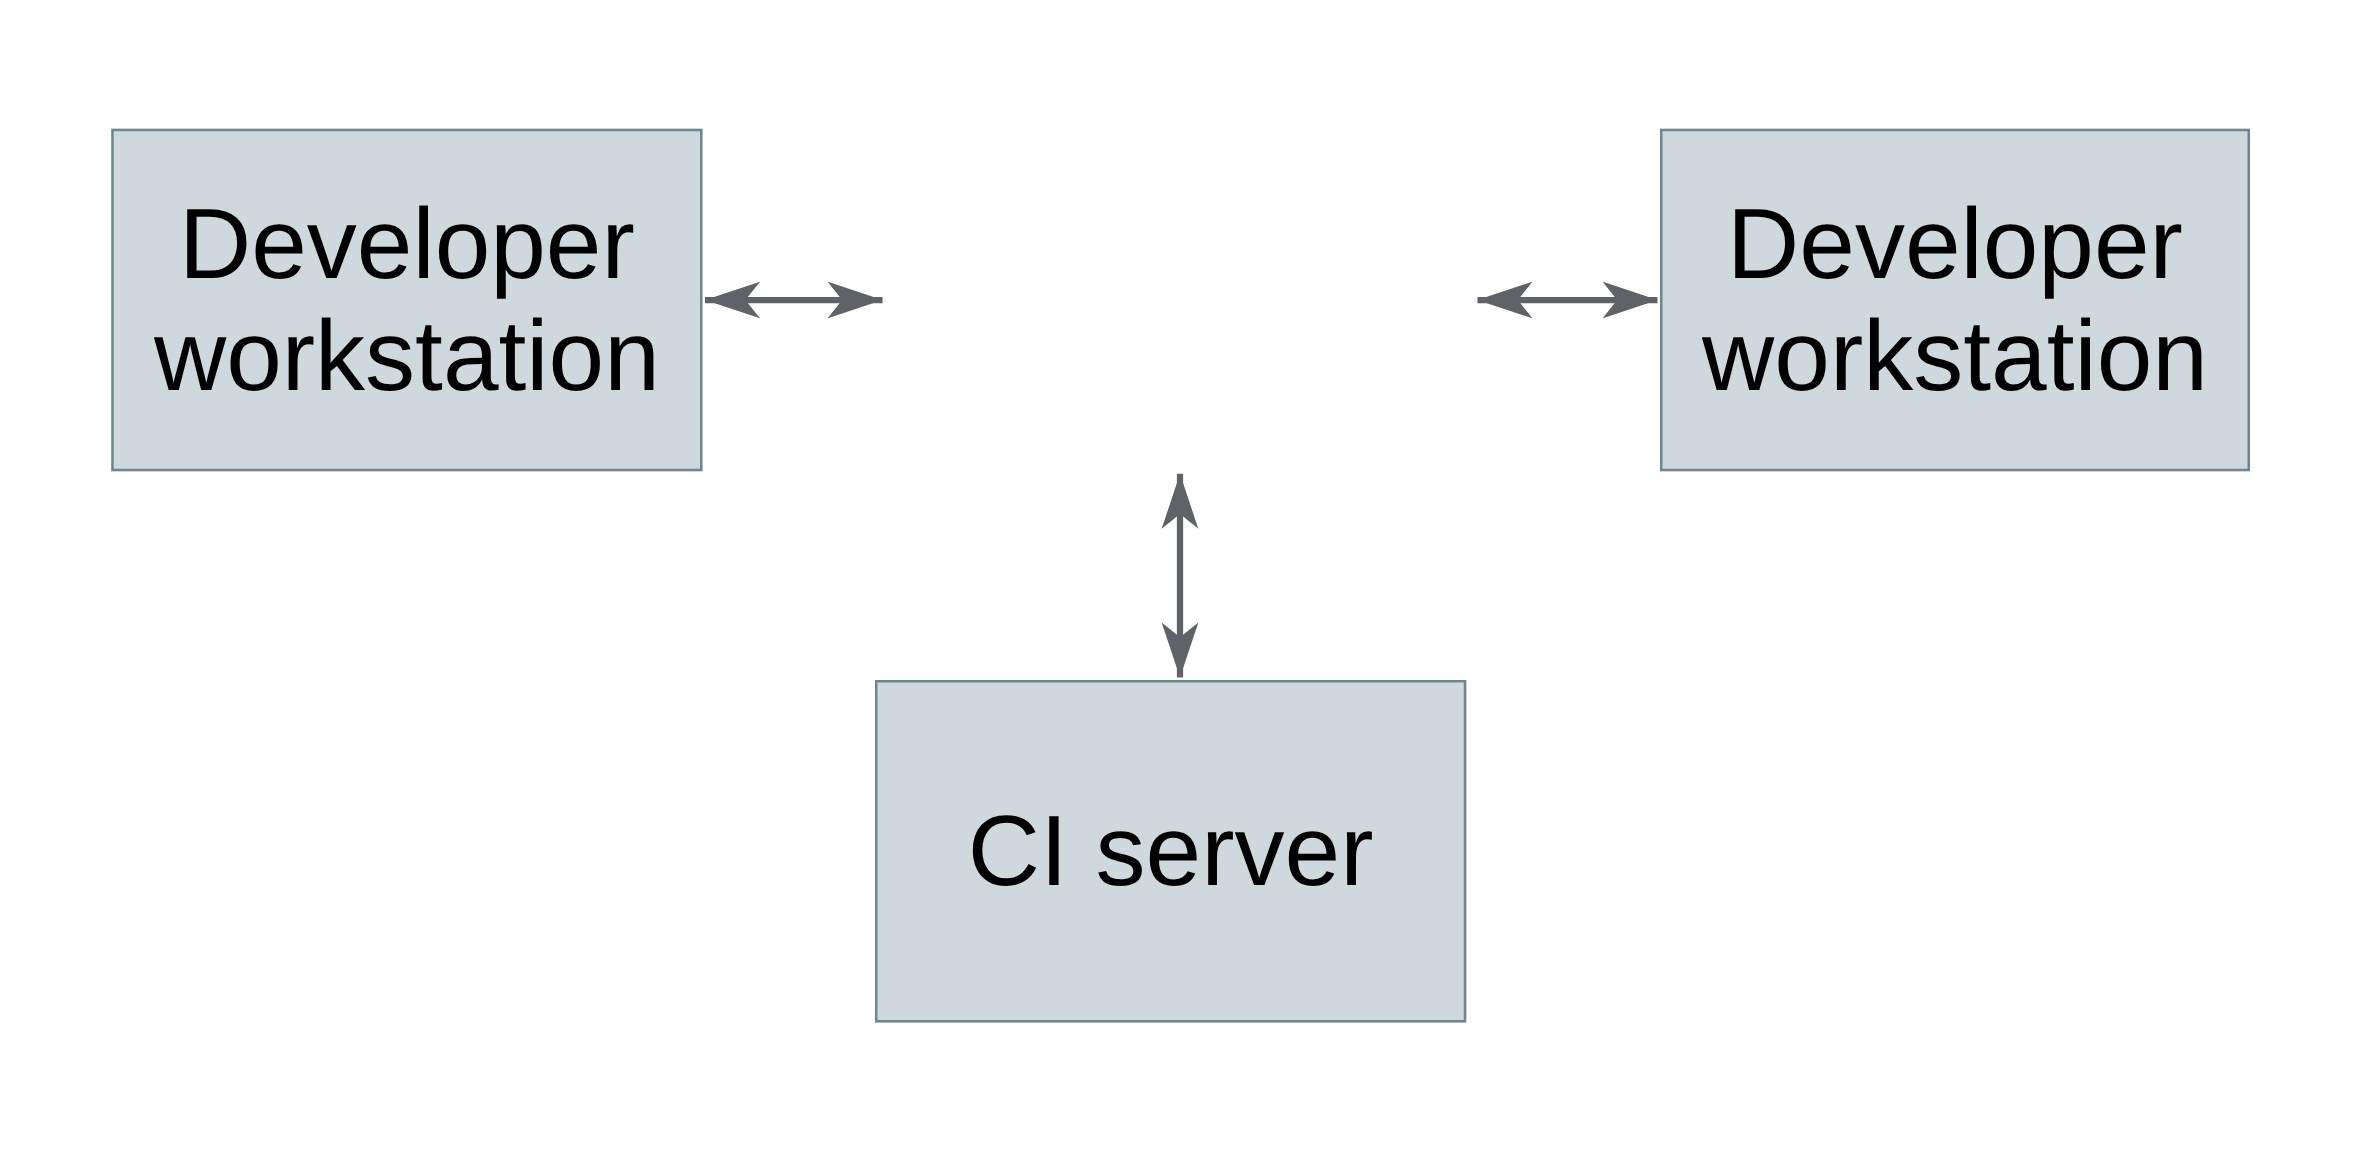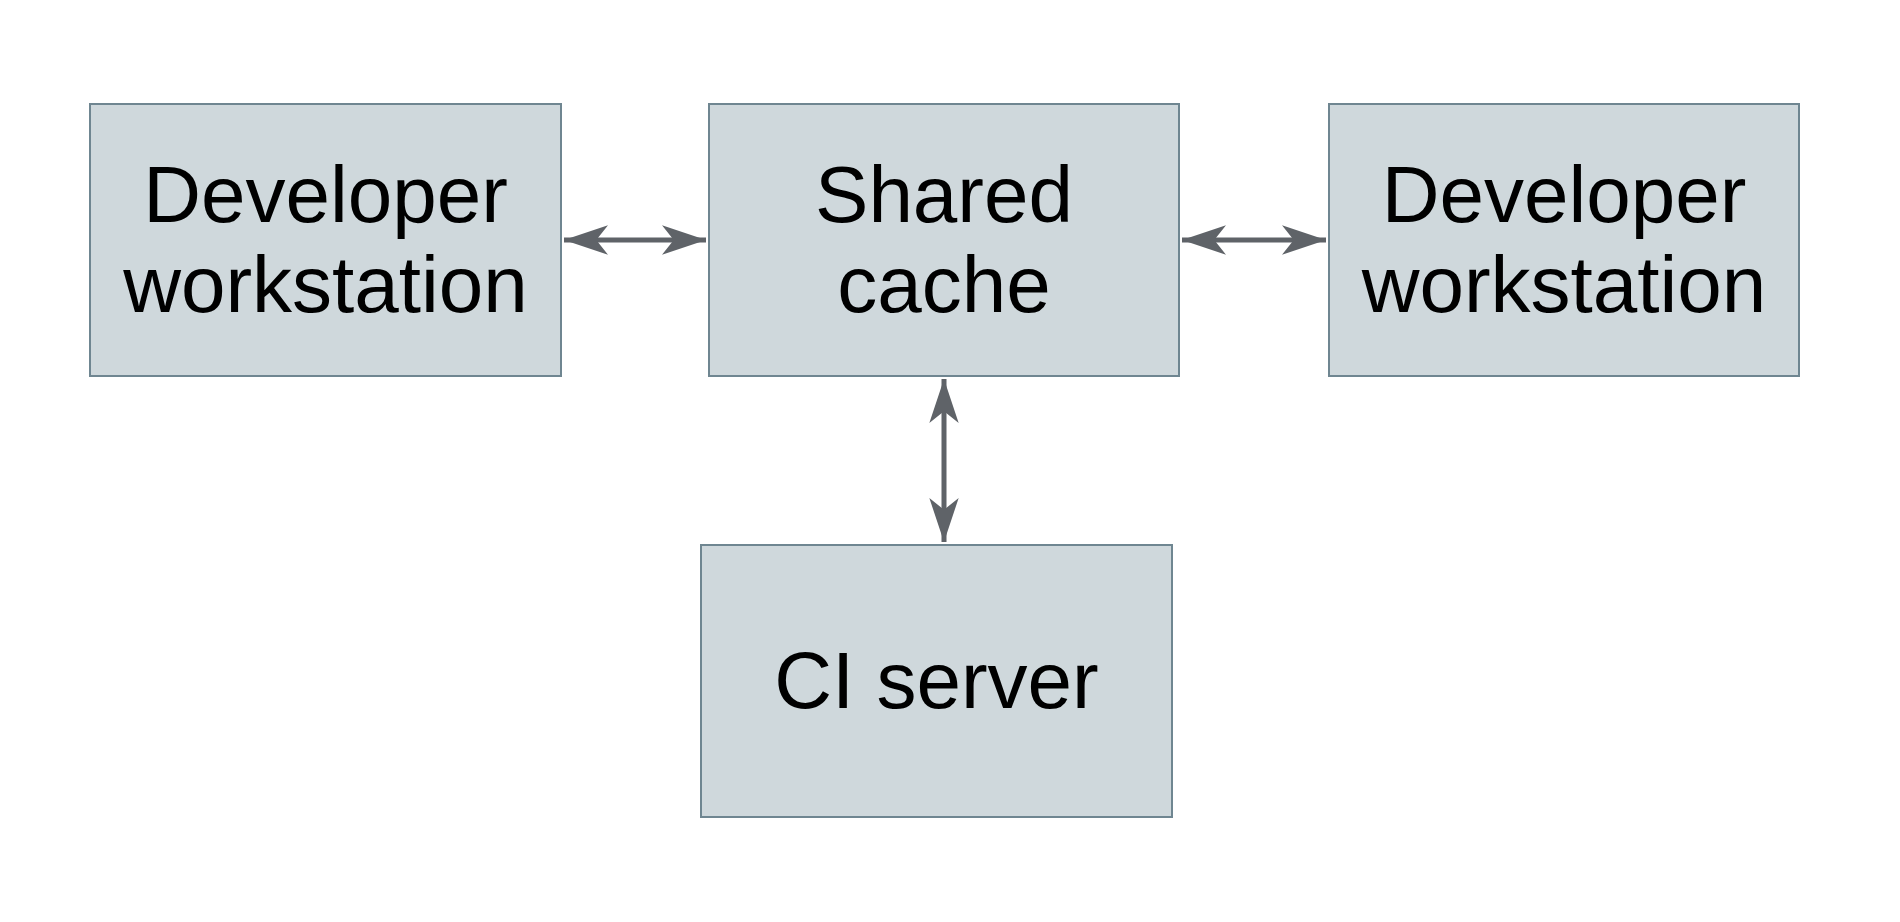--- a/index.html
+++ b/index.html
@@ -60,24 +60,20 @@
 </head>
 <body>
 
 <div class="canvas">
 
   <div class="node node-left">
     <span class="line">Developer</span>
     <span class="line">workstation</span>
   </div>
 
-  <div class="node node-center">
-    <span class="line">Shared</span>
-    <span class="line">cache</span>
-  </div>
 
   <div class="node node-right">
     <span class="line">Developer</span>
     <span class="line">workstation</span>
   </div>
 
   <div class="node node-bottom">
     <span class="line">CI server</span>
   </div>
 

